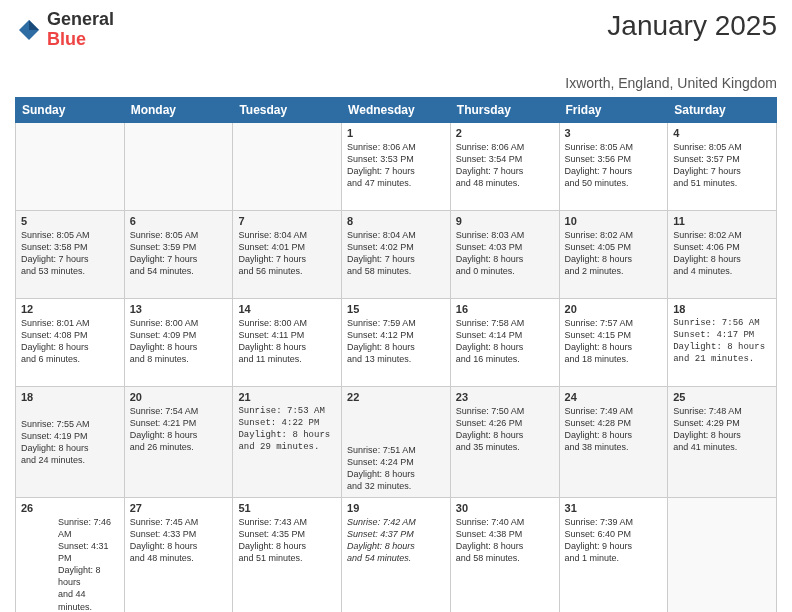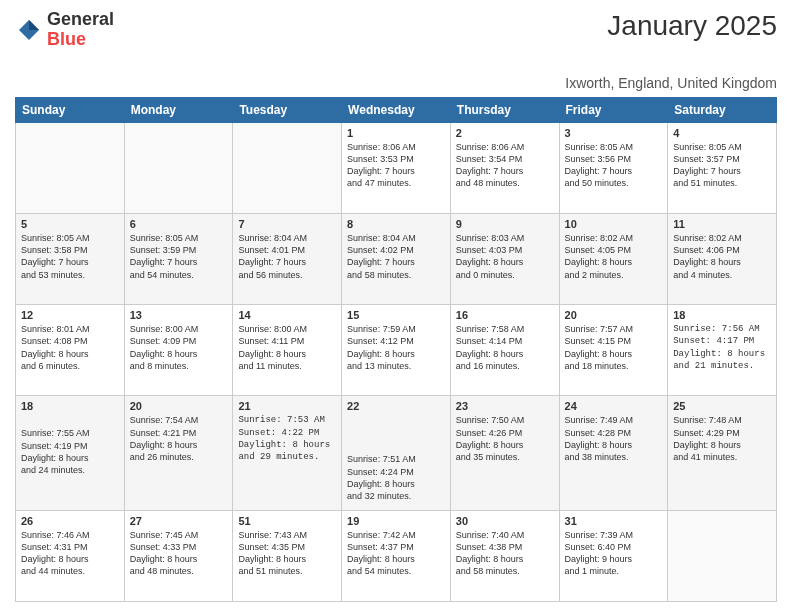--- a/index.html
+++ b/index.html
@@ -313,42 +313,42 @@
             <span class="day-num">25</span>
             <div class="day-info" style="white-space: pre-line;">Sunrise: 7:48 AM
 Sunset: 4:29 PM
 Daylight: 8 hours
 and 41 minutes.</div>
           </td>
         </tr>
         <tr>
           <td>
             <span class="day-num">26</span>
-            <div class="day-info" style="white-space: pre-line;">Sunrise: 7:46 AM
+            <div class="day-info" style="white-space: pre-line; margin-left: 37px;">Sunrise: 7:46 AM
 Sunset: 4:31 PM
 Daylight: 8 hours
 and 44 minutes.</div>
           </td>
           <td>
             <span class="day-num">27</span>
             <div class="day-info" style="white-space: pre-line;">Sunrise: 7:45 AM
 Sunset: 4:33 PM
 Daylight: 8 hours
 and 48 minutes.</div>
           </td>
           <td>
             <span class="day-num">51</span>
             <div class="day-info" style="white-space: pre-line;">Sunrise: 7:43 AM
 Sunset: 4:35 PM
 Daylight: 8 hours
 and 51 minutes.</div>
           </td>
           <td>
             <span class="day-num">19</span>
-            <div class="day-info" style="white-space: pre-line;">Sunrise: 7:42 AM
+            <div class="day-info" style="white-space: pre-line; font-style: italic;">Sunrise: 7:42 AM
 Sunset: 4:37 PM
 Daylight: 8 hours
 and 54 minutes.</div>
           </td>
           <td>
             <span class="day-num">30</span>
             <div class="day-info" style="white-space: pre-line;">Sunrise: 7:40 AM
 Sunset: 4:38 PM
 Daylight: 8 hours
 and 58 minutes.</div>

